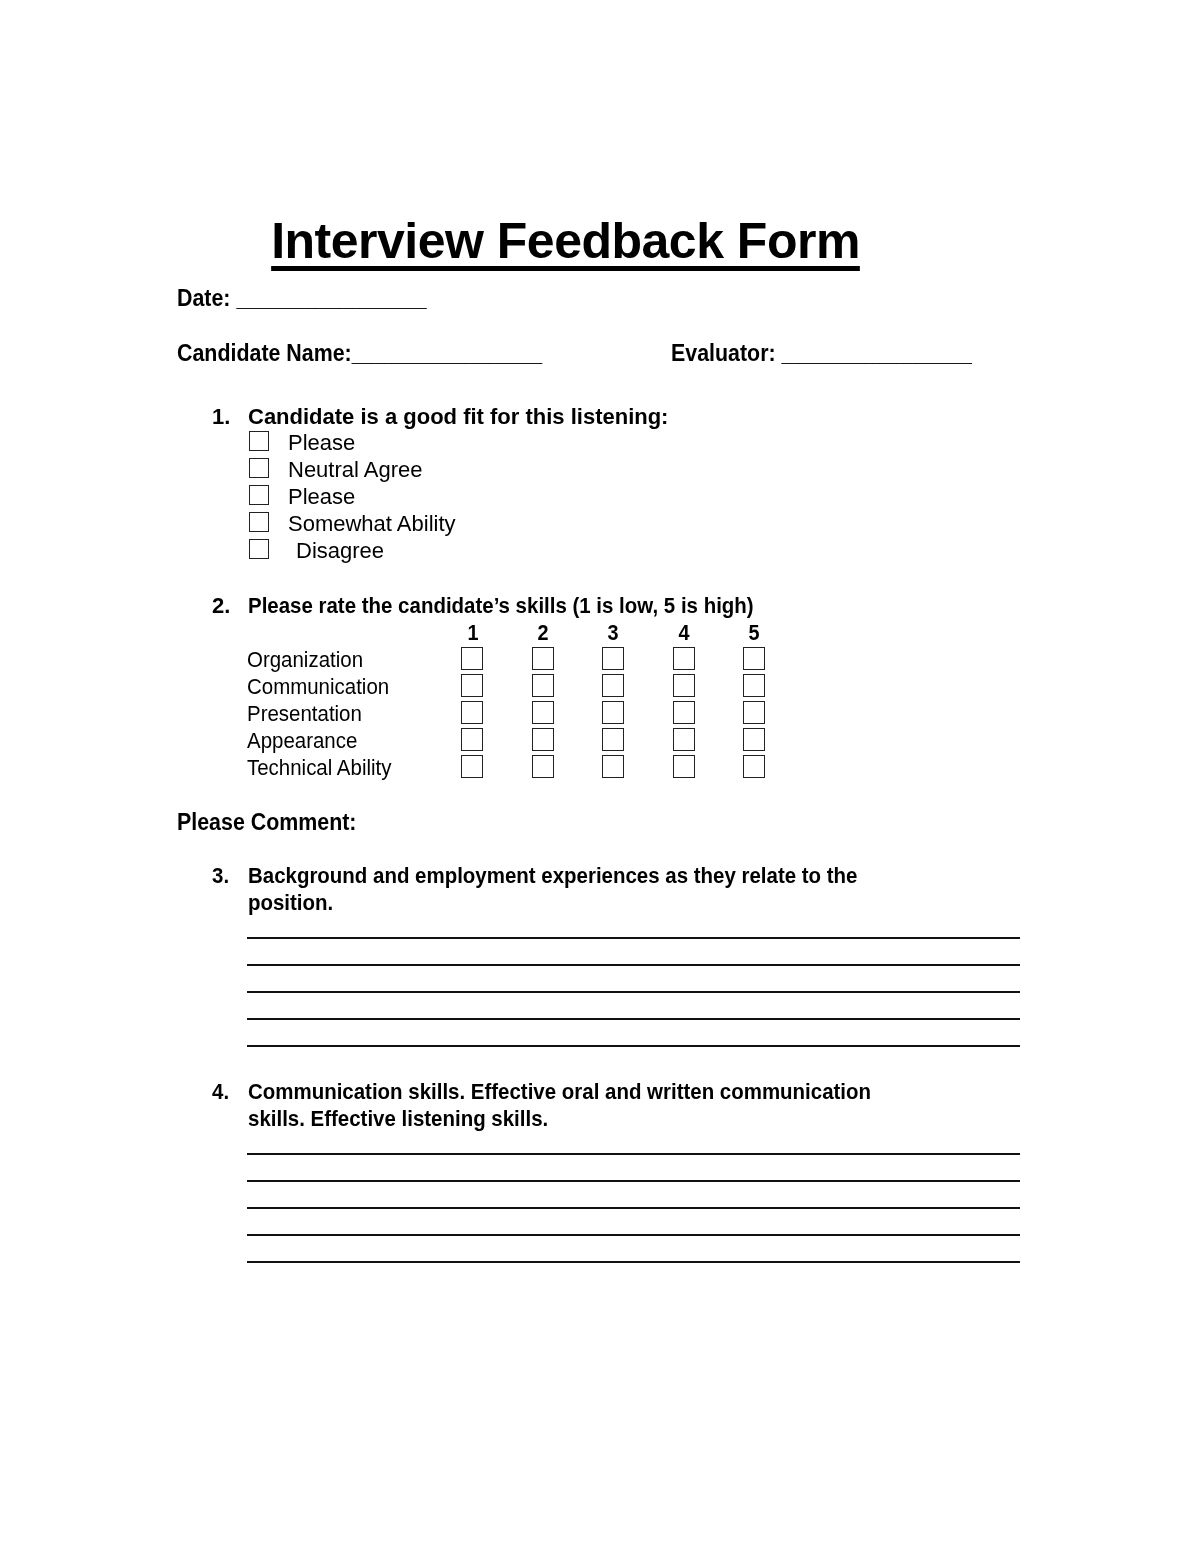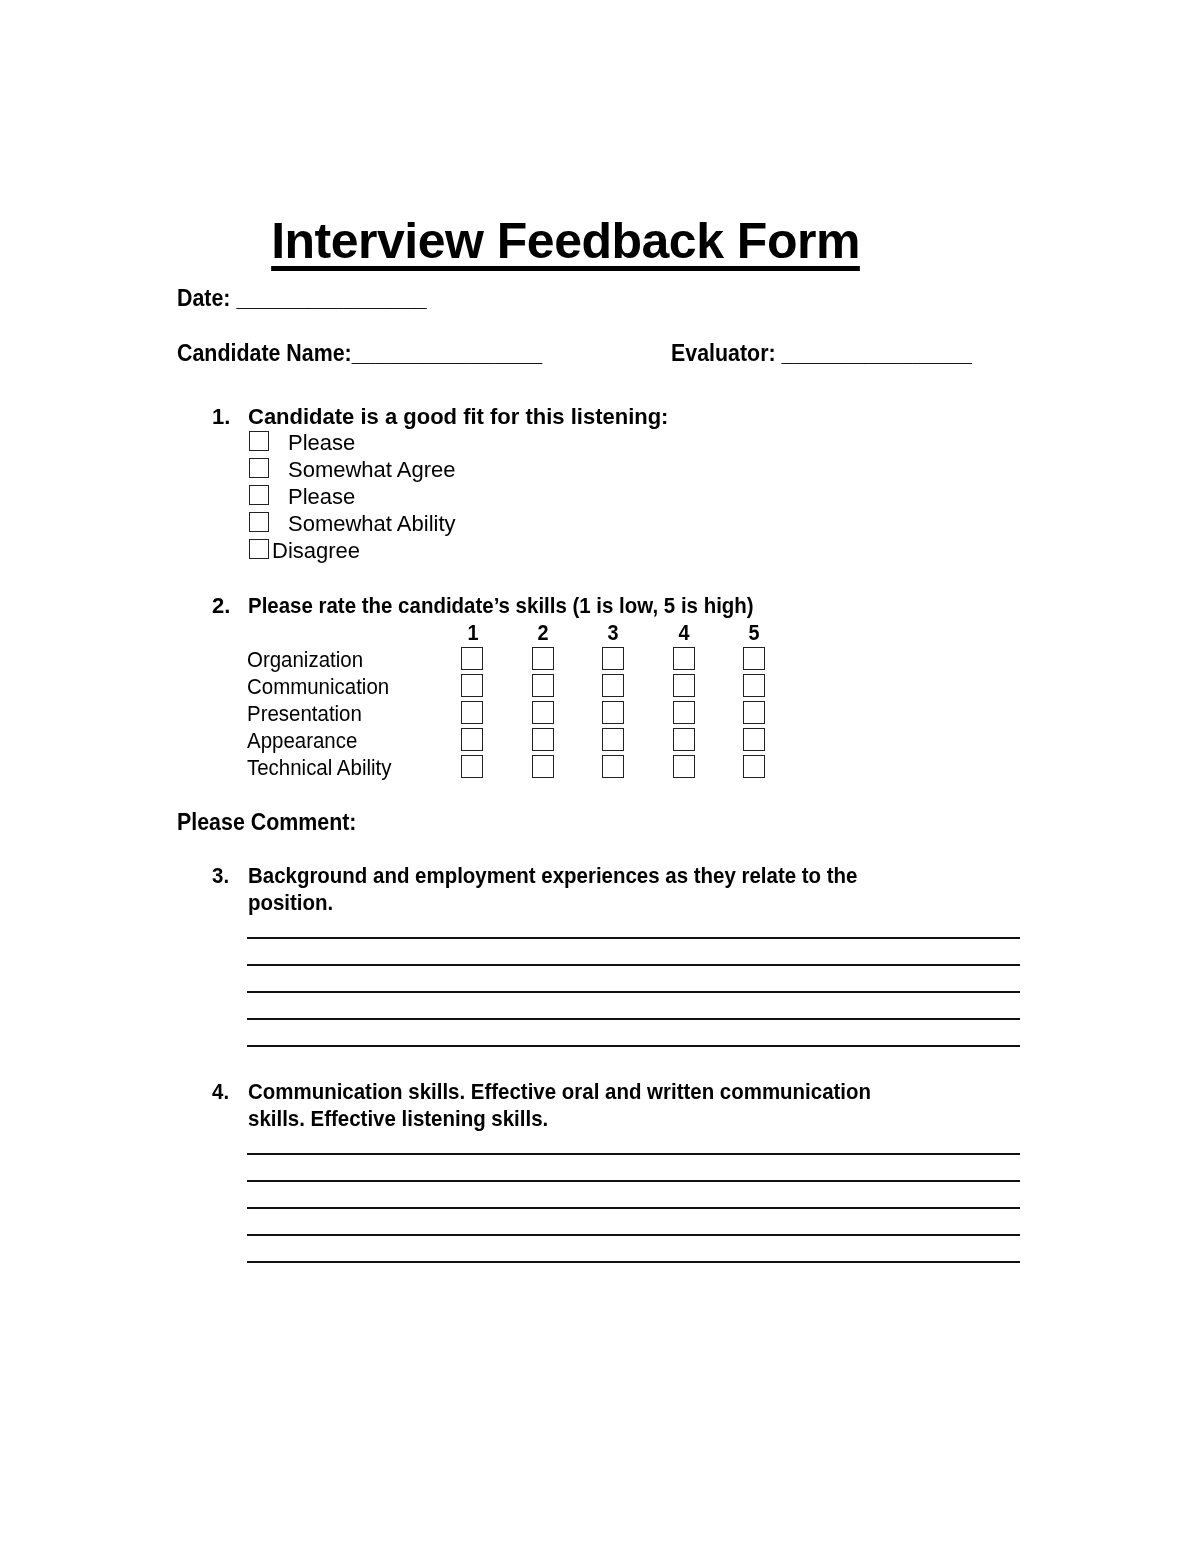--- a/index.html
+++ b/index.html
@@ -37,30 +37,30 @@
 </div>
 
 <div class="abs qnum" style="left:212px; top:404px;">1.</div>
 <div class="abs qtext" style="left:248px; top:404px;">Candidate is a good fit for this listening:</div>
 
 <div>
   <div class="cb" style="left:249px; top:431px;"></div>
   <div class="abs opt" style="left:288px; top:430px;">Please</div>
 
   <div class="cb" style="left:249px; top:458px;"></div>
-  <div class="abs opt" style="left:288px; top:457px;">Somewhat Agree</div>
+  <div class="abs opt" style="left:288px; top:457px;">Neutral Agree</div>
 
   <div class="cb" style="left:249px; top:485px;"></div>
   <div class="abs opt" style="left:288px; top:484px;">Please</div>
 
   <div class="cb" style="left:249px; top:512px;"></div>
   <div class="abs opt" style="left:288px; top:511px;">Somewhat Ability</div>
 
   <div class="cb" style="left:249px; top:539px;"></div>
-  <div class="abs opt" style="left:272px; top:538px;text-align:center;">Disagree</div>
+  <div class="abs opt" style="left:296px; top:538px;text-align:center;">Disagree</div>
 </div>
 
 <div class="abs qnum" style="left:212px; top:593px;">2.</div>
 <div class="abs qtext cond" style="left:248px; top:593px;">Please rate the candidate’s skills (1 is low, 5 is high)</div>
 
 <div>
   <div class="abs colhdr" style="left:461px; top:620px;">1</div>
   <div class="abs colhdr" style="left:531px; top:620px;">2</div>
   <div class="abs colhdr" style="left:601px; top:620px;">3</div>
   <div class="abs colhdr" style="left:672px; top:620px;">4</div>

